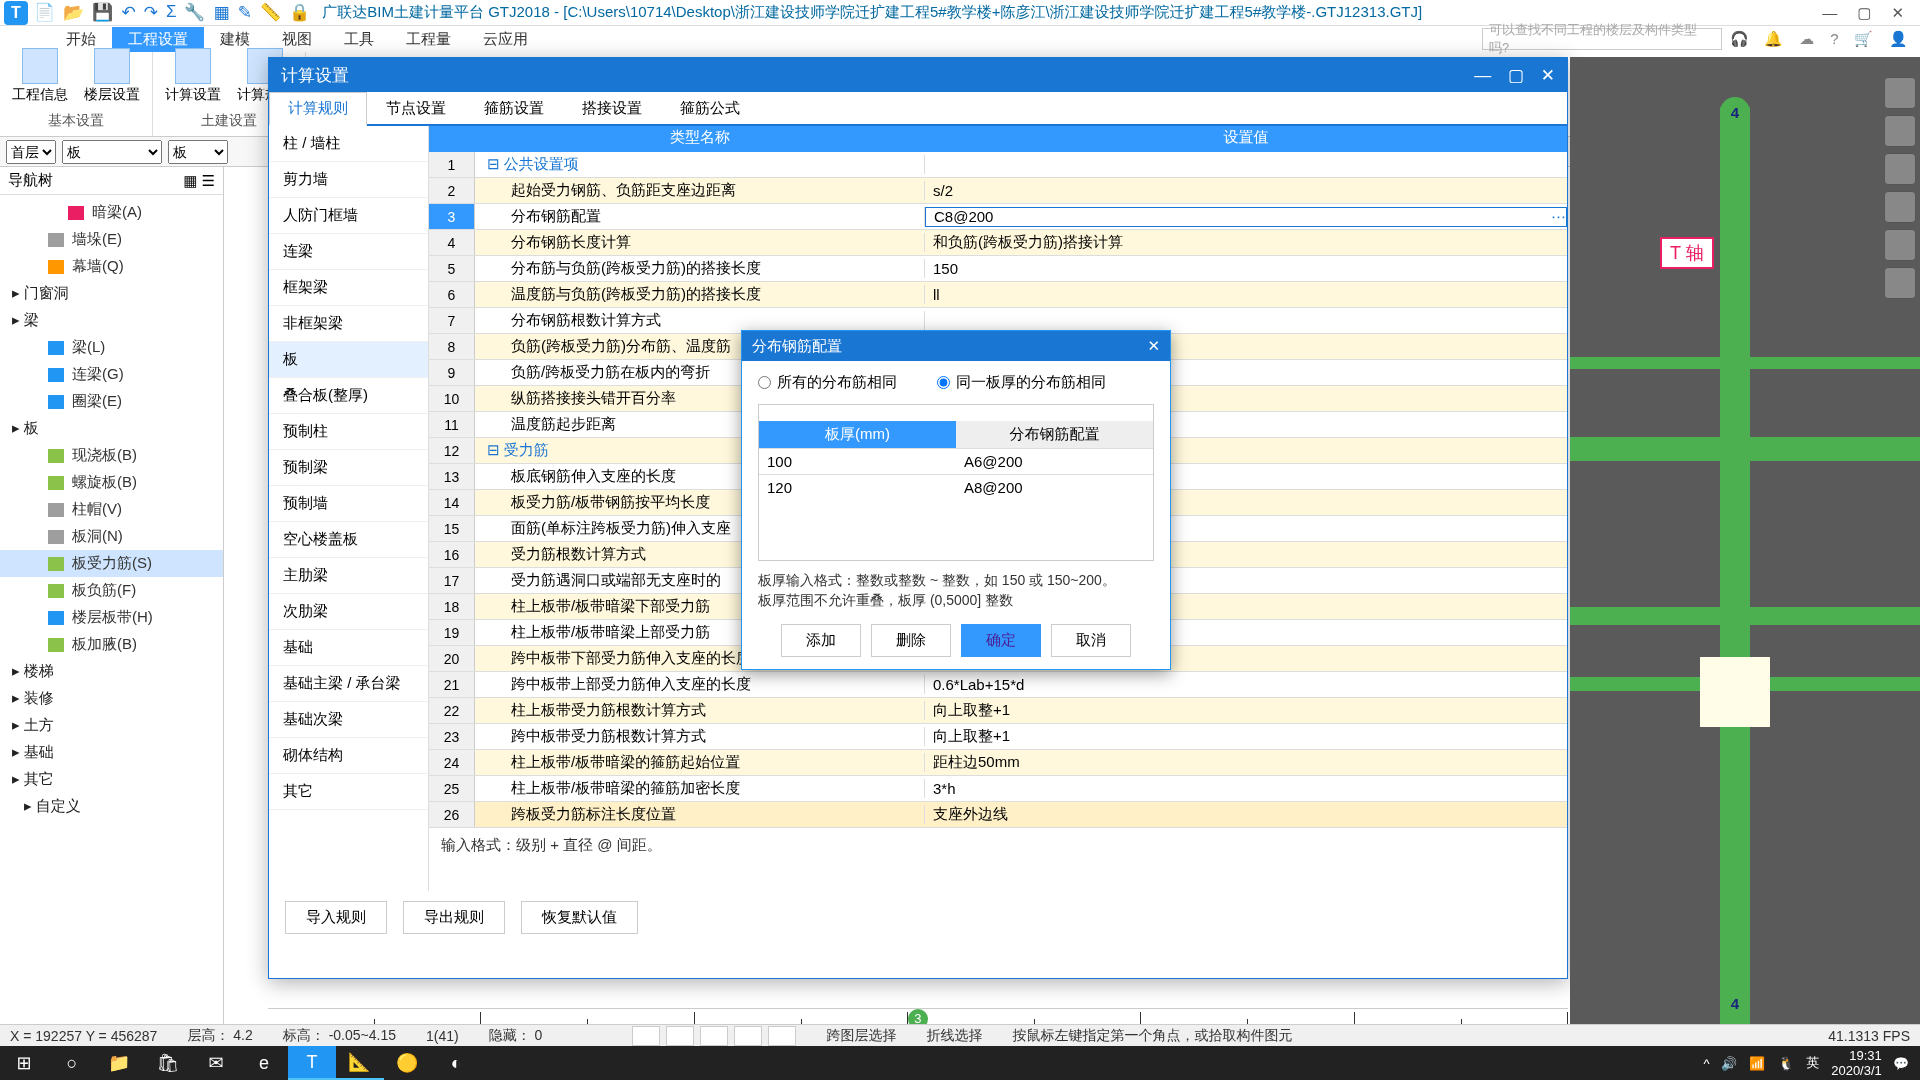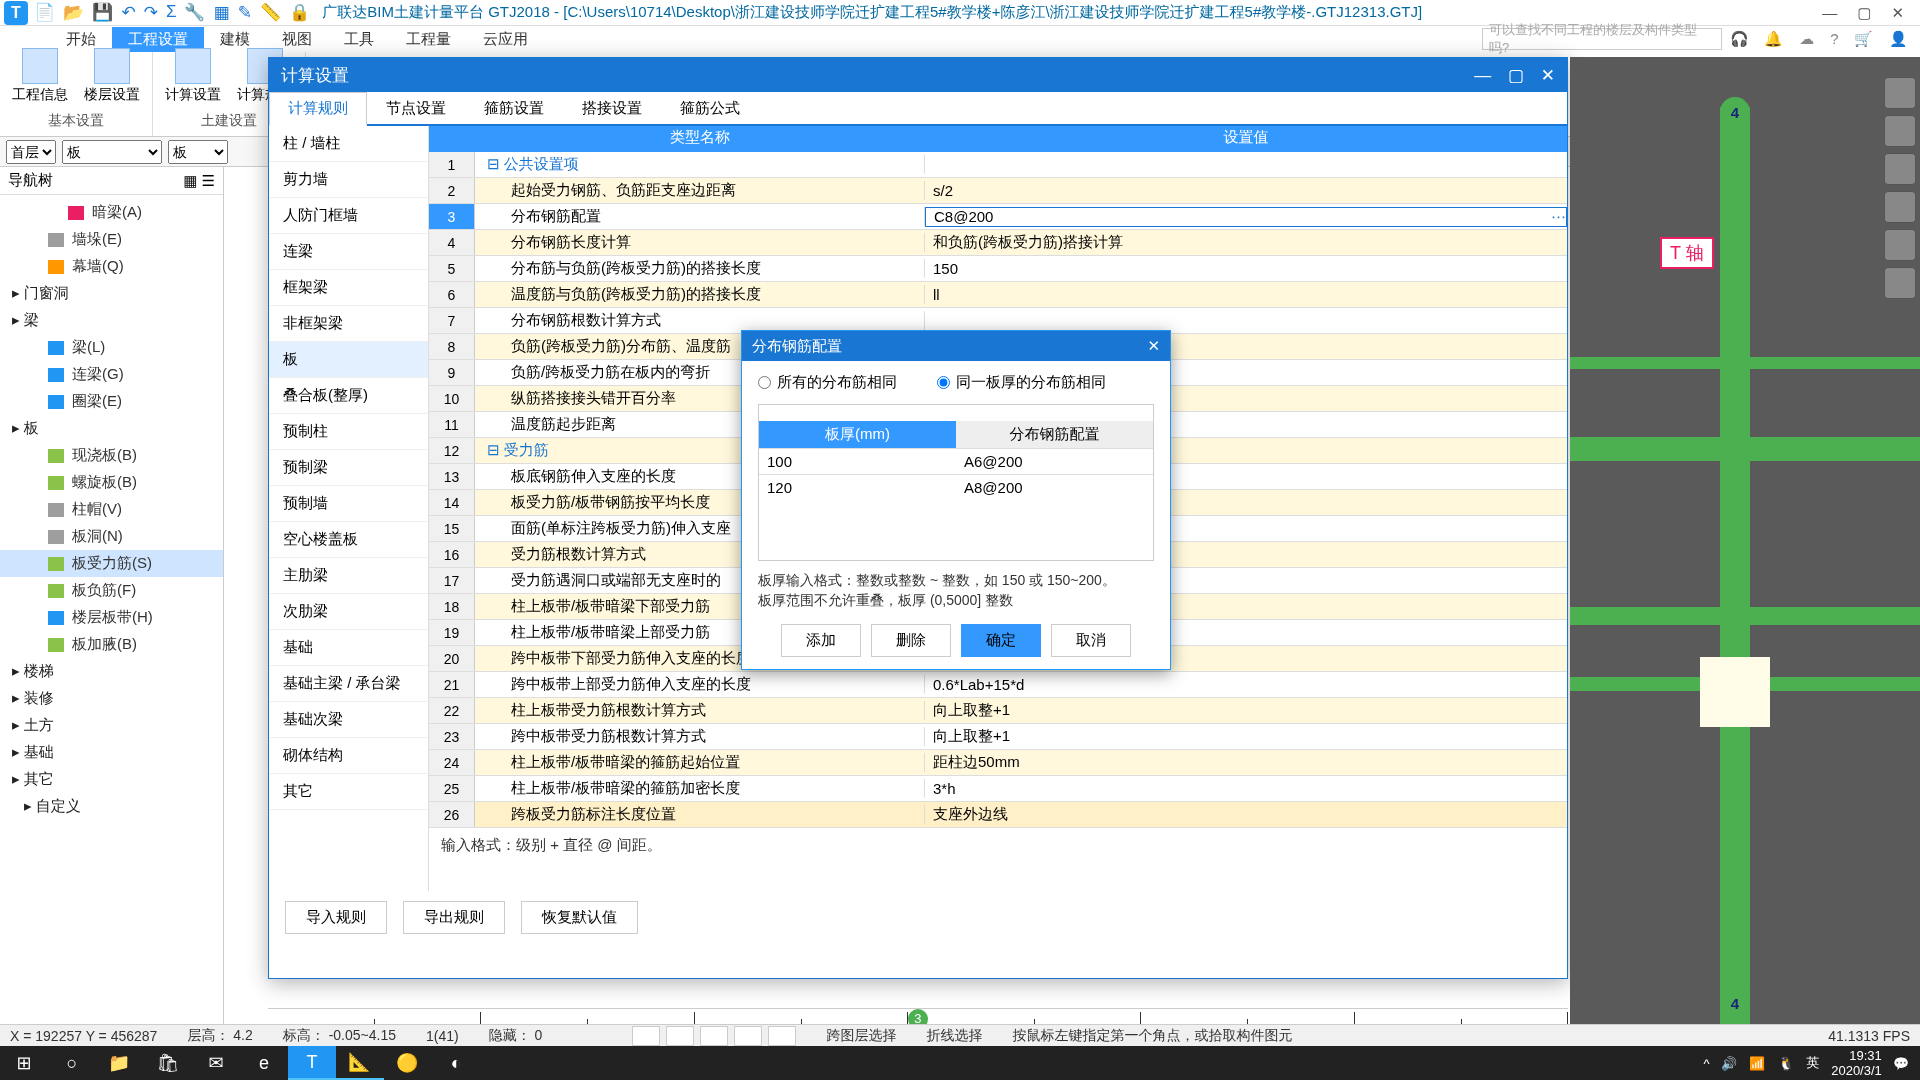--- a/index.html
+++ b/index.html
@@ -84,21 +84,21 @@
     .sd-table { border: 1px solid #ccc; }
     .sd-th { display: flex; }
     .sd-th div { flex: 1; text-align: center; padding: 4px; font-size: 15px; margin-top: 16px; }
     .sd-th .th1 { background: #3399FF; color: #fff; }
     .sd-th .th2 { background: #eee; }
     .sd-row { display: flex; }
     .sd-row div { flex: 1; padding: 4px 8px; border-top: 1px solid #ddd; font-size: 15px; }
     .sd-hint { font-size: 14px; color: #333; margin-top: 10px; line-height: 1.4; }
     .sd-buttons { display: flex; gap: 10px; margin-top: 14px; justify-content: center; }
     .sd-buttons button { padding: 6px 24px; border: 1px solid #ccc; background: #fff; cursor: pointer; font-size: 15px; }
-    .sd-buttons button.primary { background: #3399FF; color: #000000; border-color: #3399FF; }
+    .sd-buttons button.primary { background: #3399FF; color: #4c1d95; border-color: #3399FF; }
     
     
     .viewport { position: absolute; top: 57px; right: 0; width: 350px; bottom: 52px; background: #5a5a5a; }
     .viewport .grid-vert { position: absolute; top: 50px; bottom: 0; left: 150px; width: 30px; background: #4CAF50; }
     .viewport .grid-horz { position: absolute; top: 380px; left: 0; right: 0; height: 24px; background: #4CAF50; }
     .viewport .grid-horz2 { position: absolute; top: 300px; left: 0; right: 0; height: 12px; background: #4CAF50; }
     .viewport .grid-horz3 { position: absolute; top: 550px; left: 0; right: 0; height: 18px; background: #4CAF50; }
     .viewport .grid-horz4 { position: absolute; top: 620px; left: 0; right: 0; height: 14px; background: #4CAF50; }
     .viewport .square { position: absolute; top: 600px; left: 130px; width: 70px; height: 70px; background: #fffde7; }
     .viewport .node { position: absolute; width: 30px; height: 30px; background: #4CAF50; border-radius: 50%; display: flex; align-items: center; justify-content: center; color: #1a237e; font-weight: bold; }

